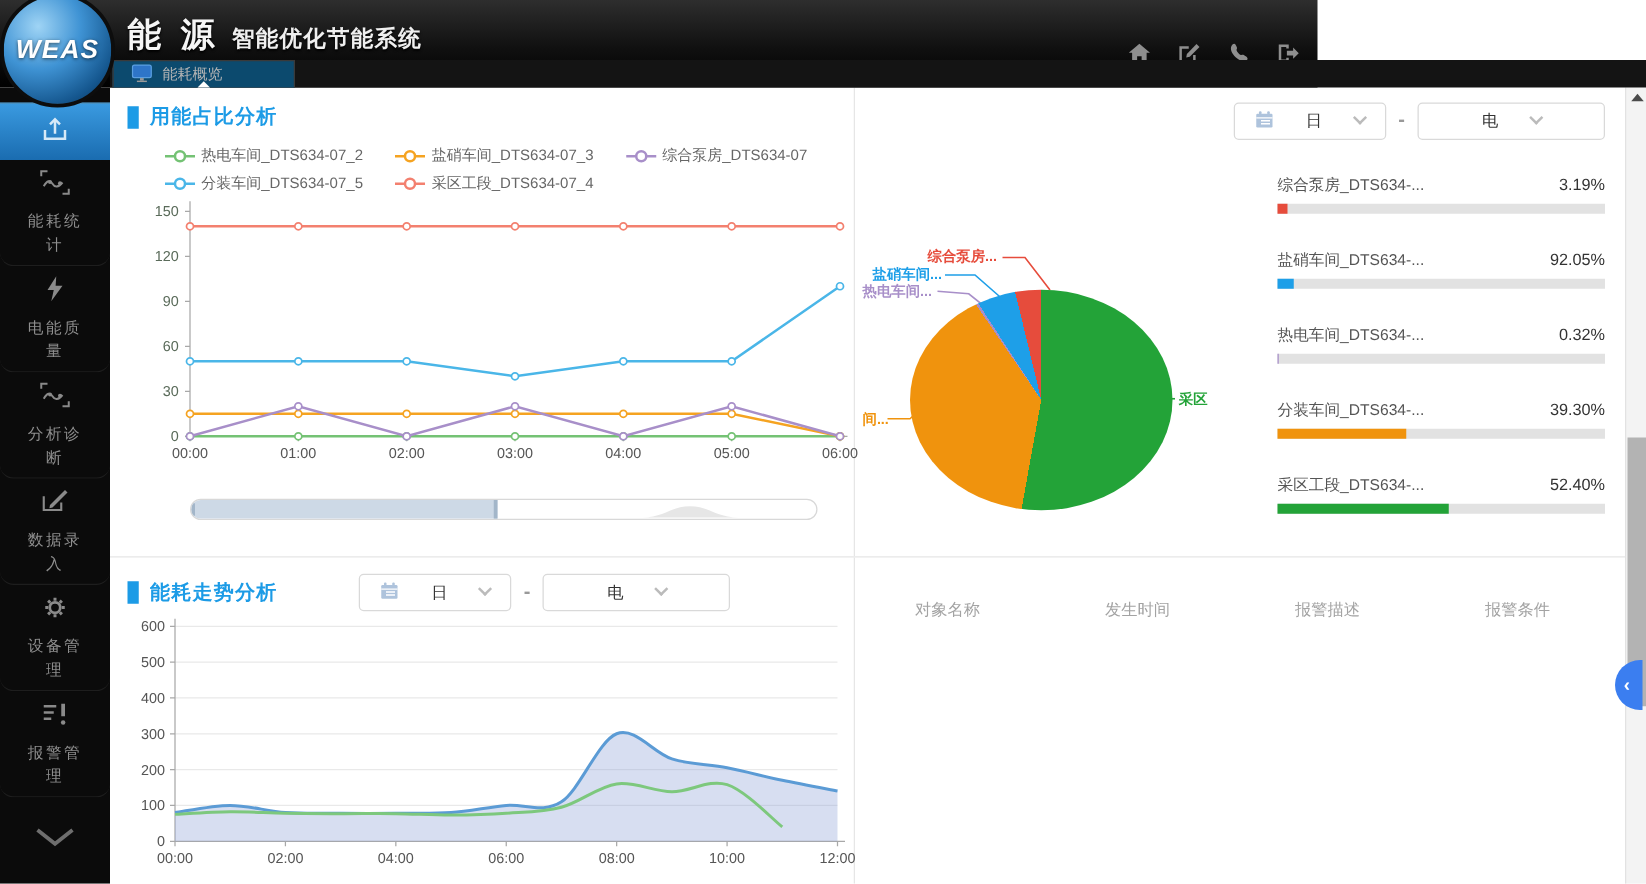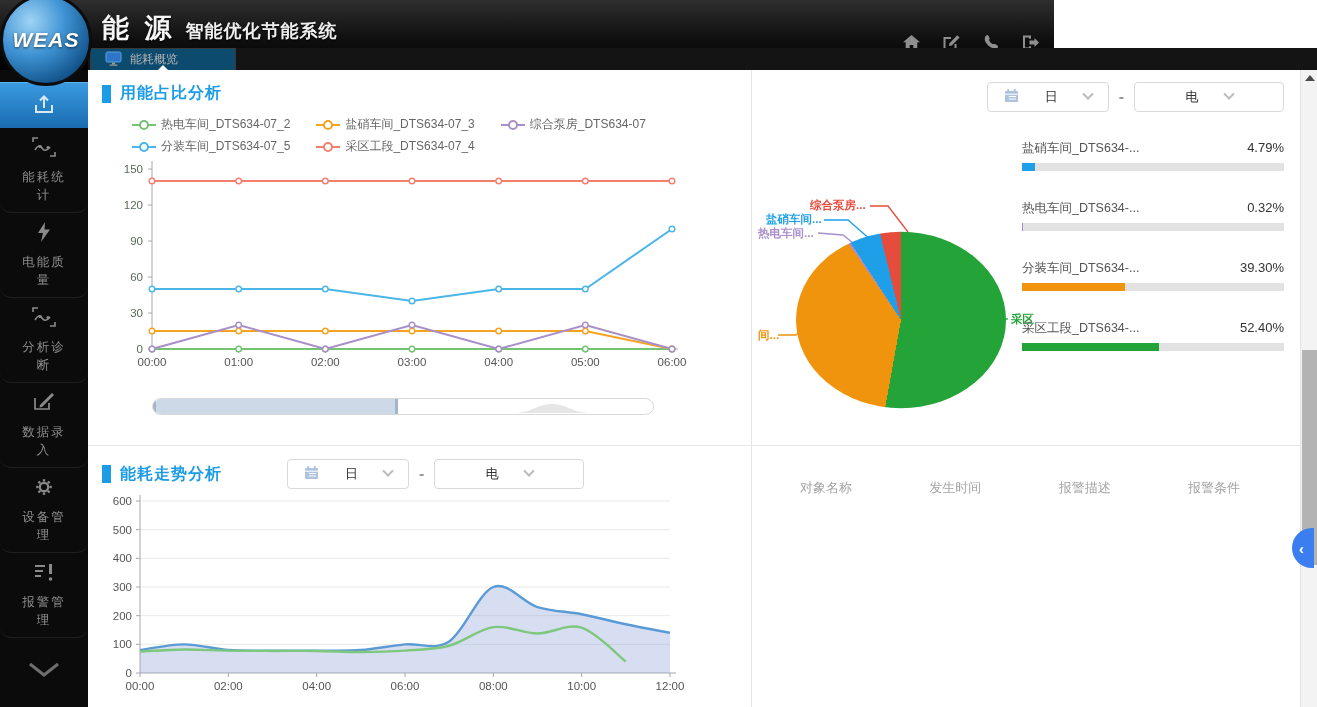--- a/index.html
+++ b/index.html
@@ -43,21 +43,21 @@
 
   
   .main { position:absolute; left:88px; top:70px; right:0; bottom:0; background:#fff; }
   .scrollbar { position:absolute; right:0; top:0; width:17px; bottom:0; background:#f3f3f3; border-left:1px solid #e2e2e2; }
   .sb-up { position:absolute; top:5px; left:4px; width:0; height:0;
            border-left:5px solid transparent; border-right:5px solid transparent; border-bottom:6px solid #4a4a4a; }
   .sb-thumb { position:absolute; left:1px; top:280px; width:15px; height:215px; background:#b3b3b3; }
   .content { position:absolute; left:0; right:17px; top:0; bottom:0; }
   .row-top { display:flex; height:375px; }
   .row-bottom { display:flex; height:262px; border-top:1px solid #e6e6e6; }
-  .col-left { width:664px; border-right:1px solid #e6e6e6; position:relative; }
+  .col-left { width:596px; border-right:1px solid #e6e6e6; position:relative; }
   .col-right { flex:1; position:relative; }
 
   .panel-head { display:flex; align-items:center; gap:9px; padding:13px 0 0 14px; }
   .bullet { width:9px; height:18px; background:#1c9be6; }
   .panel-title { color:#1c9be6; font-size:16px; font-weight:bold; letter-spacing:1px; }
 
   
   .legend { margin:12px 0 0 44px; display:flex; flex-direction:column; gap:5px; }
   .lgd-row { display:flex; gap:26px; }
   .lgd-item { display:flex; align-items:center; gap:5px; cursor:pointer; }
@@ -412,22 +412,31 @@
             <span class="pie-label" style="left:52px;top:76px;color:#e64c3c">综合泵房...</span>
             <span class="pie-label" style="left:8px;top:90px;color:#1e9fe8">盐硝车间...</span>
             <span class="pie-label" style="left:0px;top:104px;color:#a88fc9">热电车间...</span>
             <span class="pie-label" style="left:0px;top:206px;color:#f0930d">间...</span>
             <span class="pie-label" style="left:253px;top:190px;color:#23a338">采区</span>
           </div>
 
           <div class="ratio-list" id="ratio-list">
               <div class="ratio-row">
     <div class="ratio-top">
+      <span class="ratio-label">综合泵房_DTS634-...</span>
+      <span class="ratio-pct">3.19%</span>
+    </div>
+    <div class="ratio-track">
+      <div class="ratio-fill" style="width: 3.19%; background: rgb(230, 76, 60);"></div>
+    </div>
+  </div>
+              <div class="ratio-row">
+    <div class="ratio-top">
       <span class="ratio-label">盐硝车间_DTS634-...</span>
-      <span class="ratio-pct">4.79%</span>
+      <span class="ratio-pct">92.05%</span>
     </div>
     <div class="ratio-track">
       <div class="ratio-fill" style="width: 4.79%; background: rgb(30, 159, 232);"></div>
     </div>
   </div>
               <div class="ratio-row">
     <div class="ratio-top">
       <span class="ratio-label">热电车间_DTS634-...</span>
       <span class="ratio-pct">0.32%</span>
     </div>

